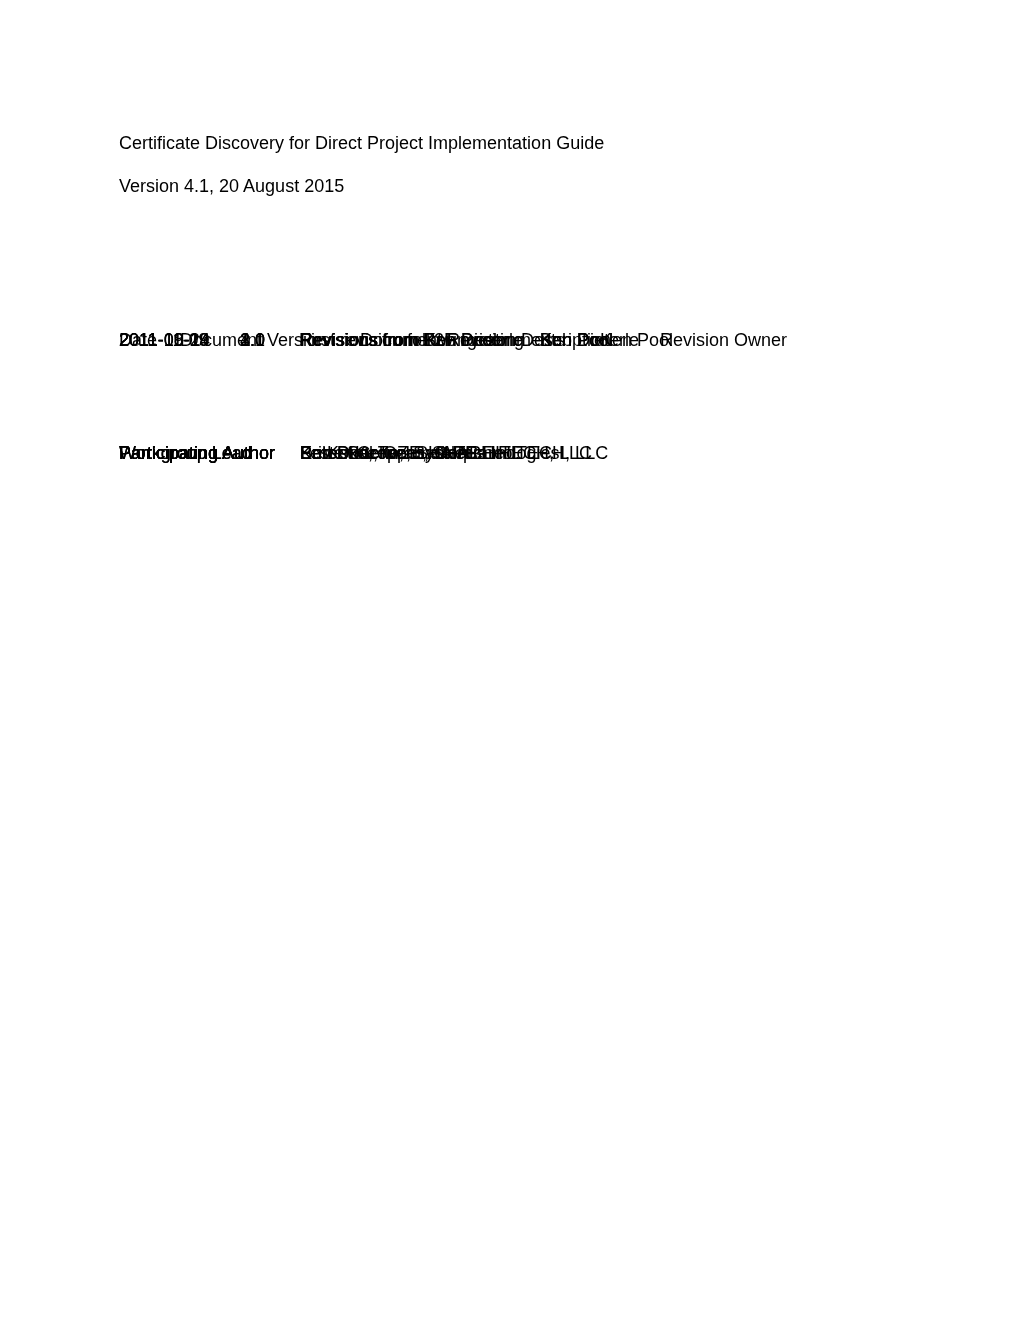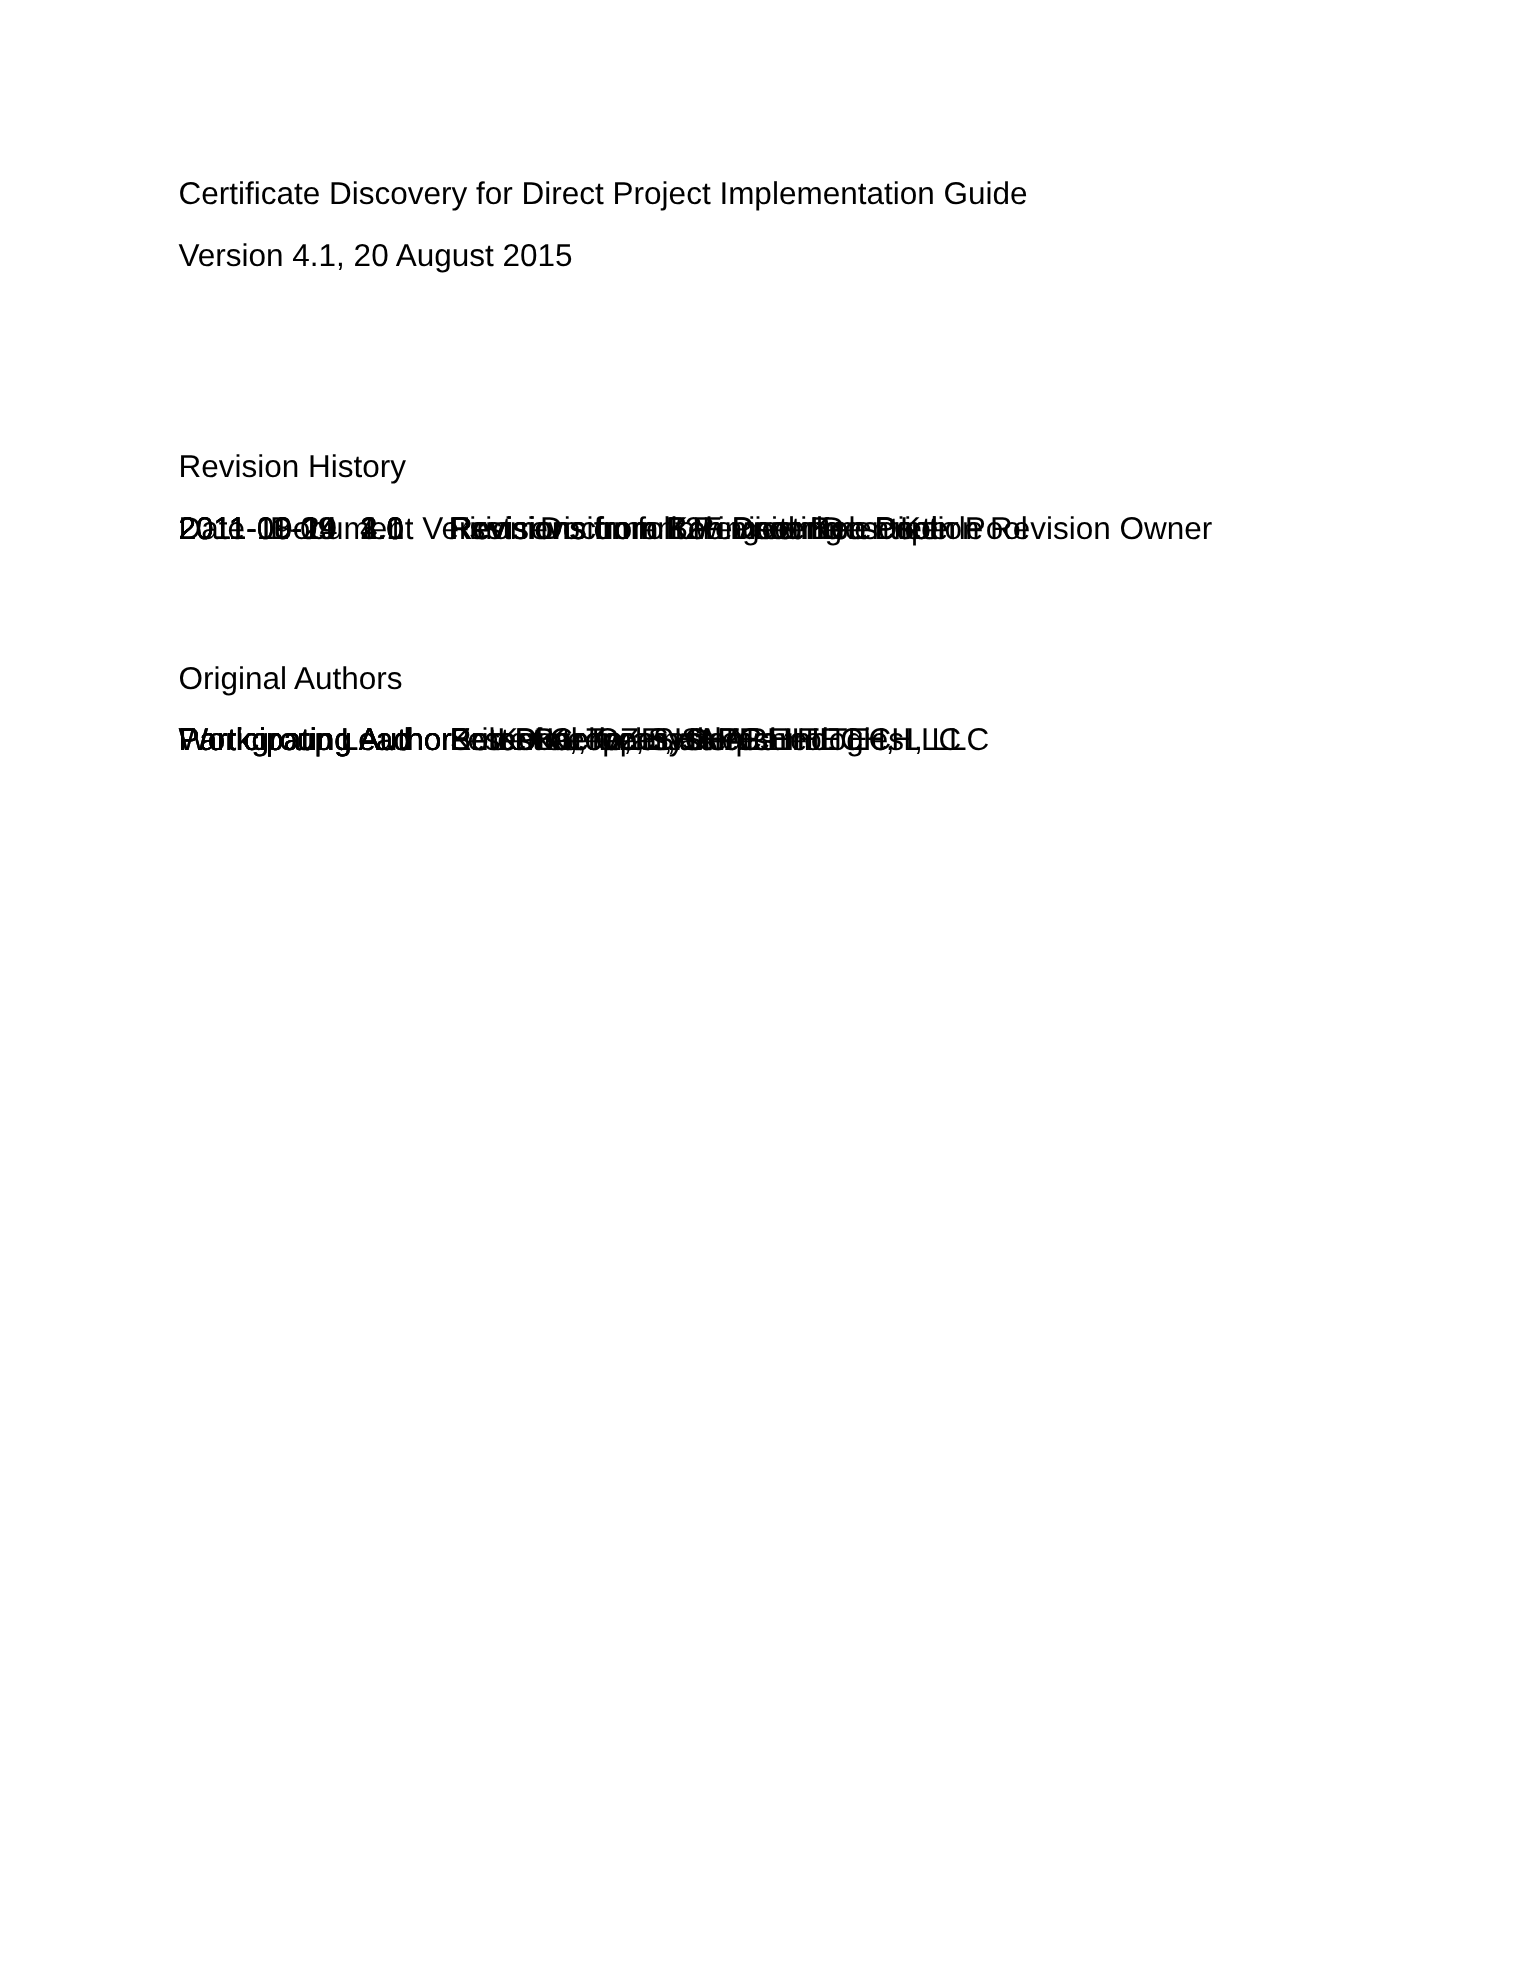--- a/index.html
+++ b/index.html
@@ -31,23 +31,23 @@
   .content {
     position: absolute;
     left: 119px;
     top: 113px;
     width: 775px;
   }
 
   
   .para {
     position: relative;
-    font-size: 21px;
+    font-size: 18px;
     line-height: 26px;
-    margin: 4px 0 15px 0;
+    margin: 17px 0 15px 0;
     white-space: nowrap;
   }
 
   
   .para.wrap {
     white-space: normal;
   }
 
   
   .spacer {
@@ -78,23 +78,20 @@
     <p class="para">
       <span class="plain">Certificate Discovery for Direct Project Implementation Guide</span>
     </p>
 
     <p class="para">
       <span class="plain">Version 4.1, 20 August 2015</span>
     </p>
 
     <div class="spacer big"></div>
 
-    <p class="para">
-      <span class="plain">Revision History</span>
-    </p>
 
     <p class="para">
       <span class="seg" style="left:0px;">Date</span>
       <span class="seg" style="left:61px;">Document Version</span>
       <span class="seg" style="left:241px;">Document Revision Description</span>
       <span class="seg" style="left:541px;">Revision Owner</span>
     </p>
 
     <p class="para">
       <span class="seg" style="left:0px;">2011-10-19</span>
@@ -120,23 +117,20 @@
     <p class="para">
       <span class="seg" style="left:0px;">2011-08-14</span>
       <span class="seg" style="left:121px;">4.0</span>
       <span class="seg" style="left:181px;">First revision following comments</span>
       <span class="seg" style="left:481px;">Ken Pool</span>
     </p>
 
 
     <div class="spacer big"></div>
 
-    <p class="para">
-      <span class="plain">Original Authors</span>
-    </p>
 
     <p class="para">
       <span class="seg" style="left:0px;">Workgroup Lead</span>
       <span class="seg" style="left:181px;">Ken Pool, OZ Systems</span>
     </p>
 
     <p class="para">
       <span class="seg" style="left:0px;">Workgroup Lead</span>
       <span class="seg" style="left:181px;">Sri Koka, Techsant Technologies</span>
     </p>

